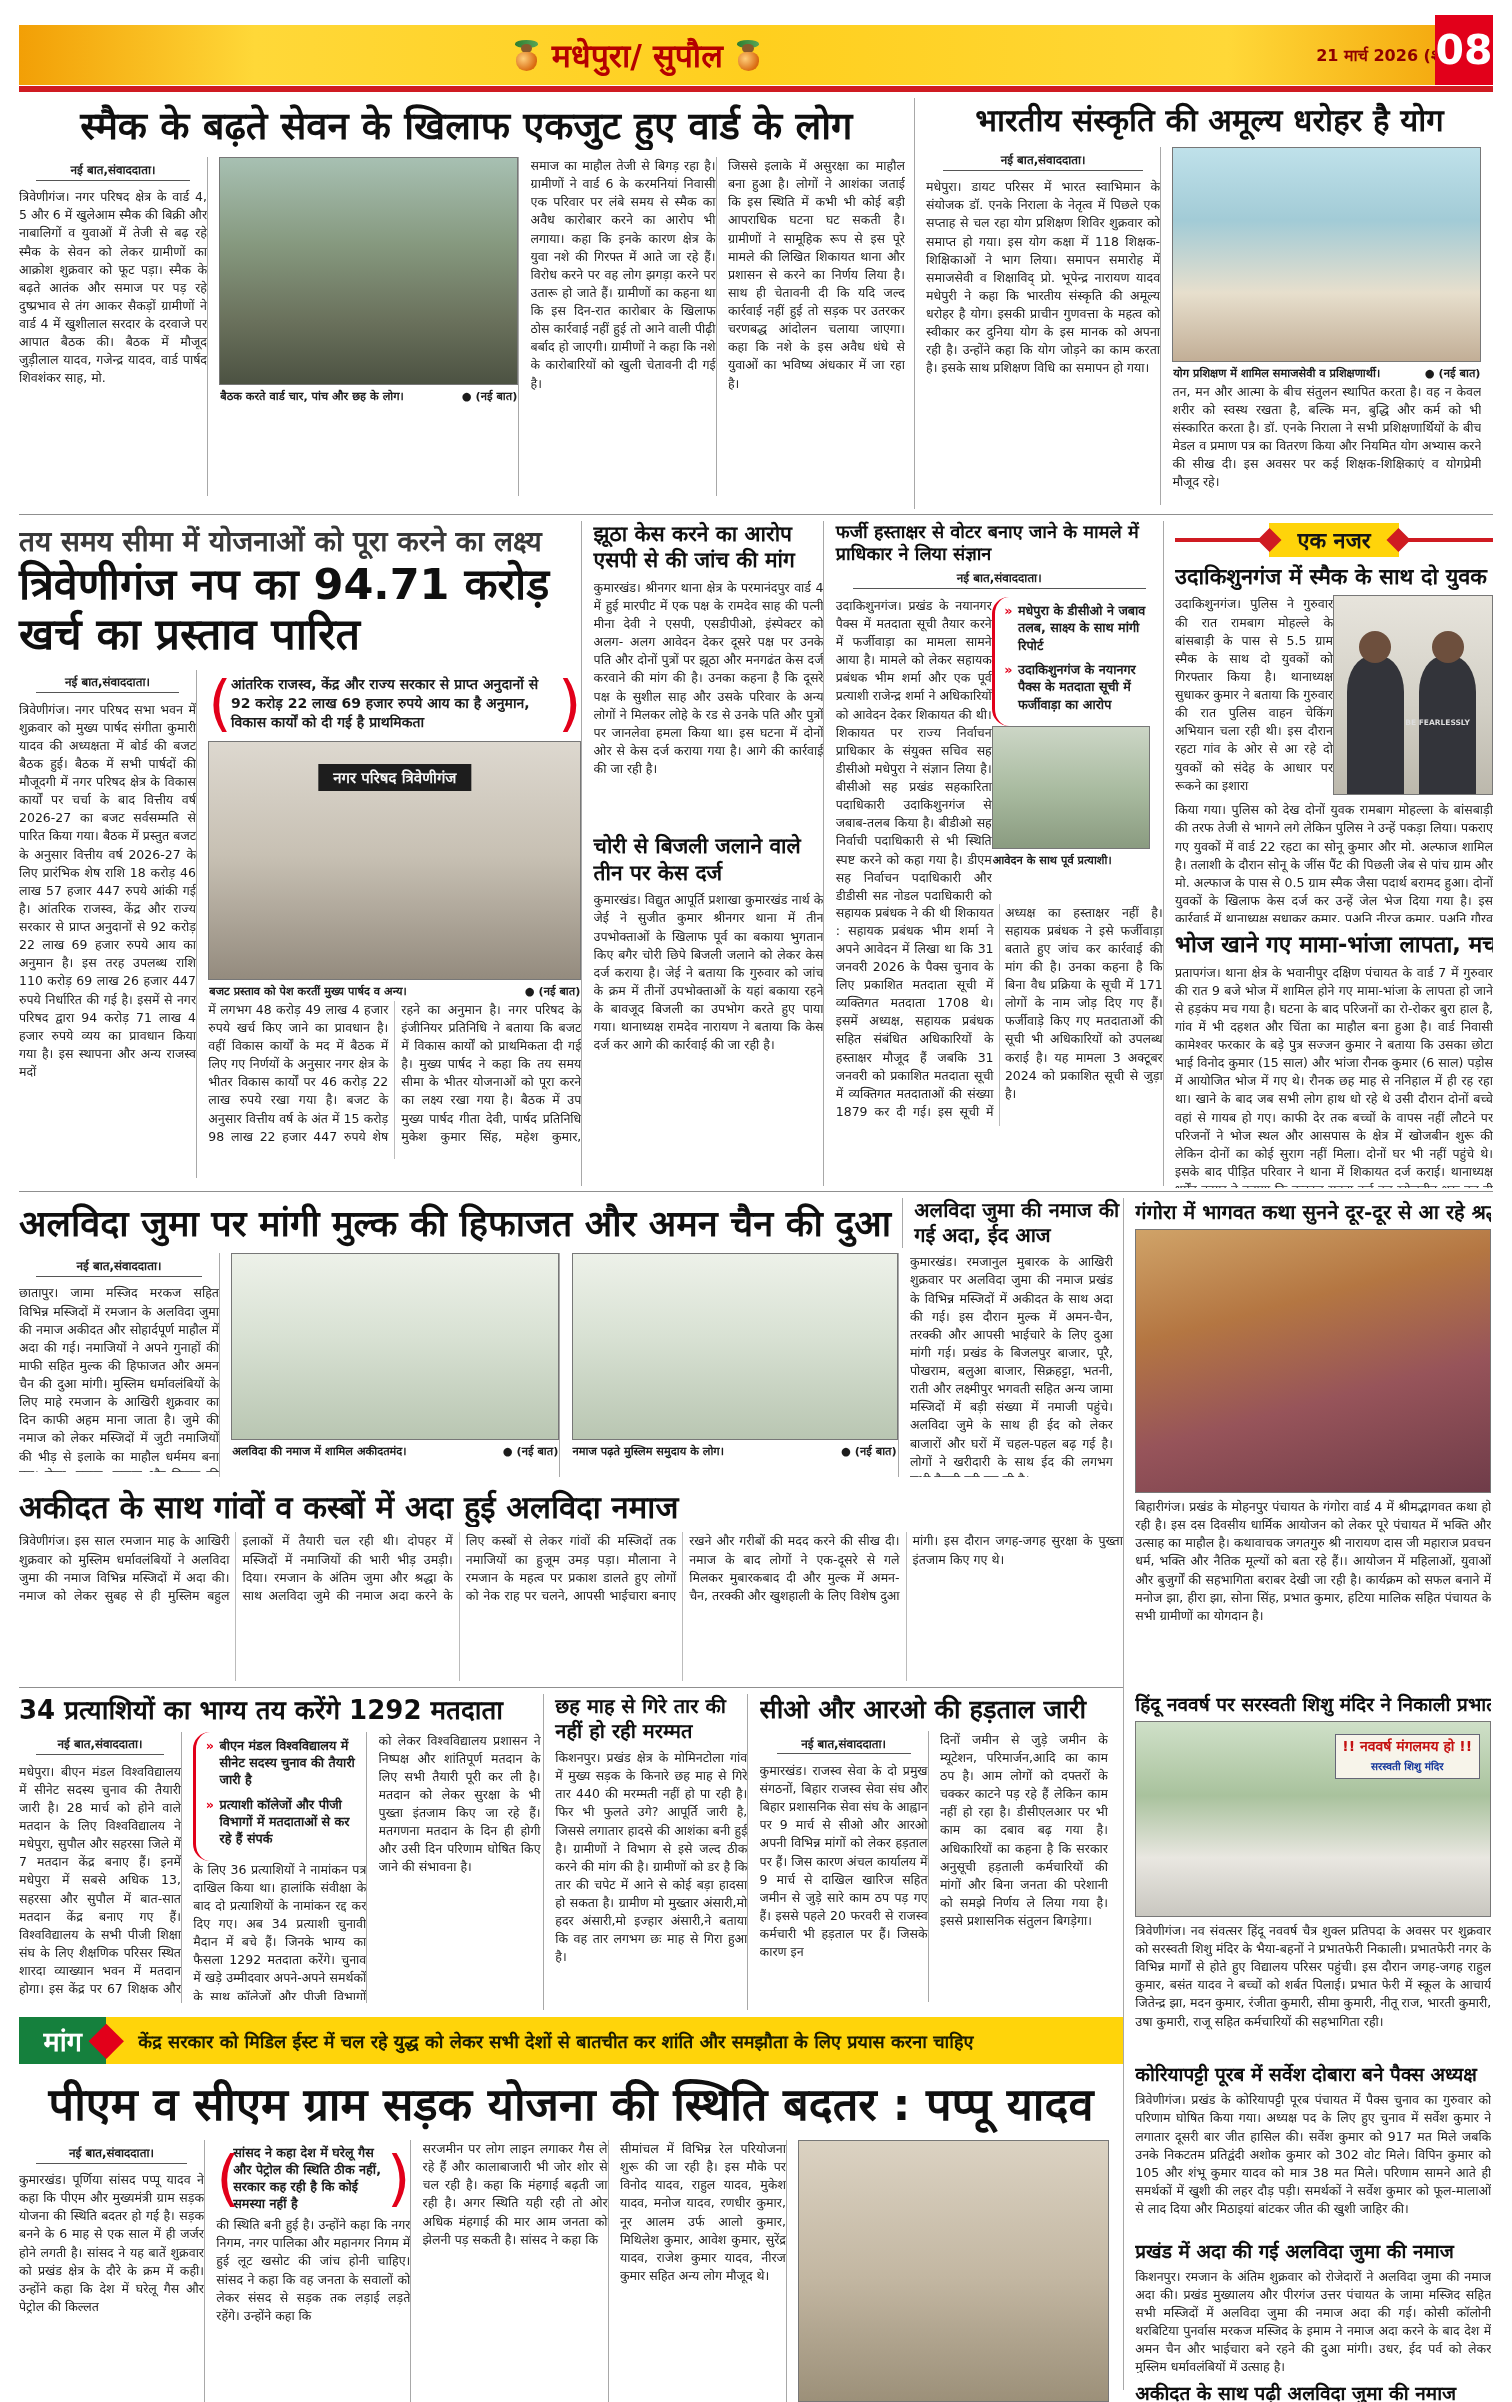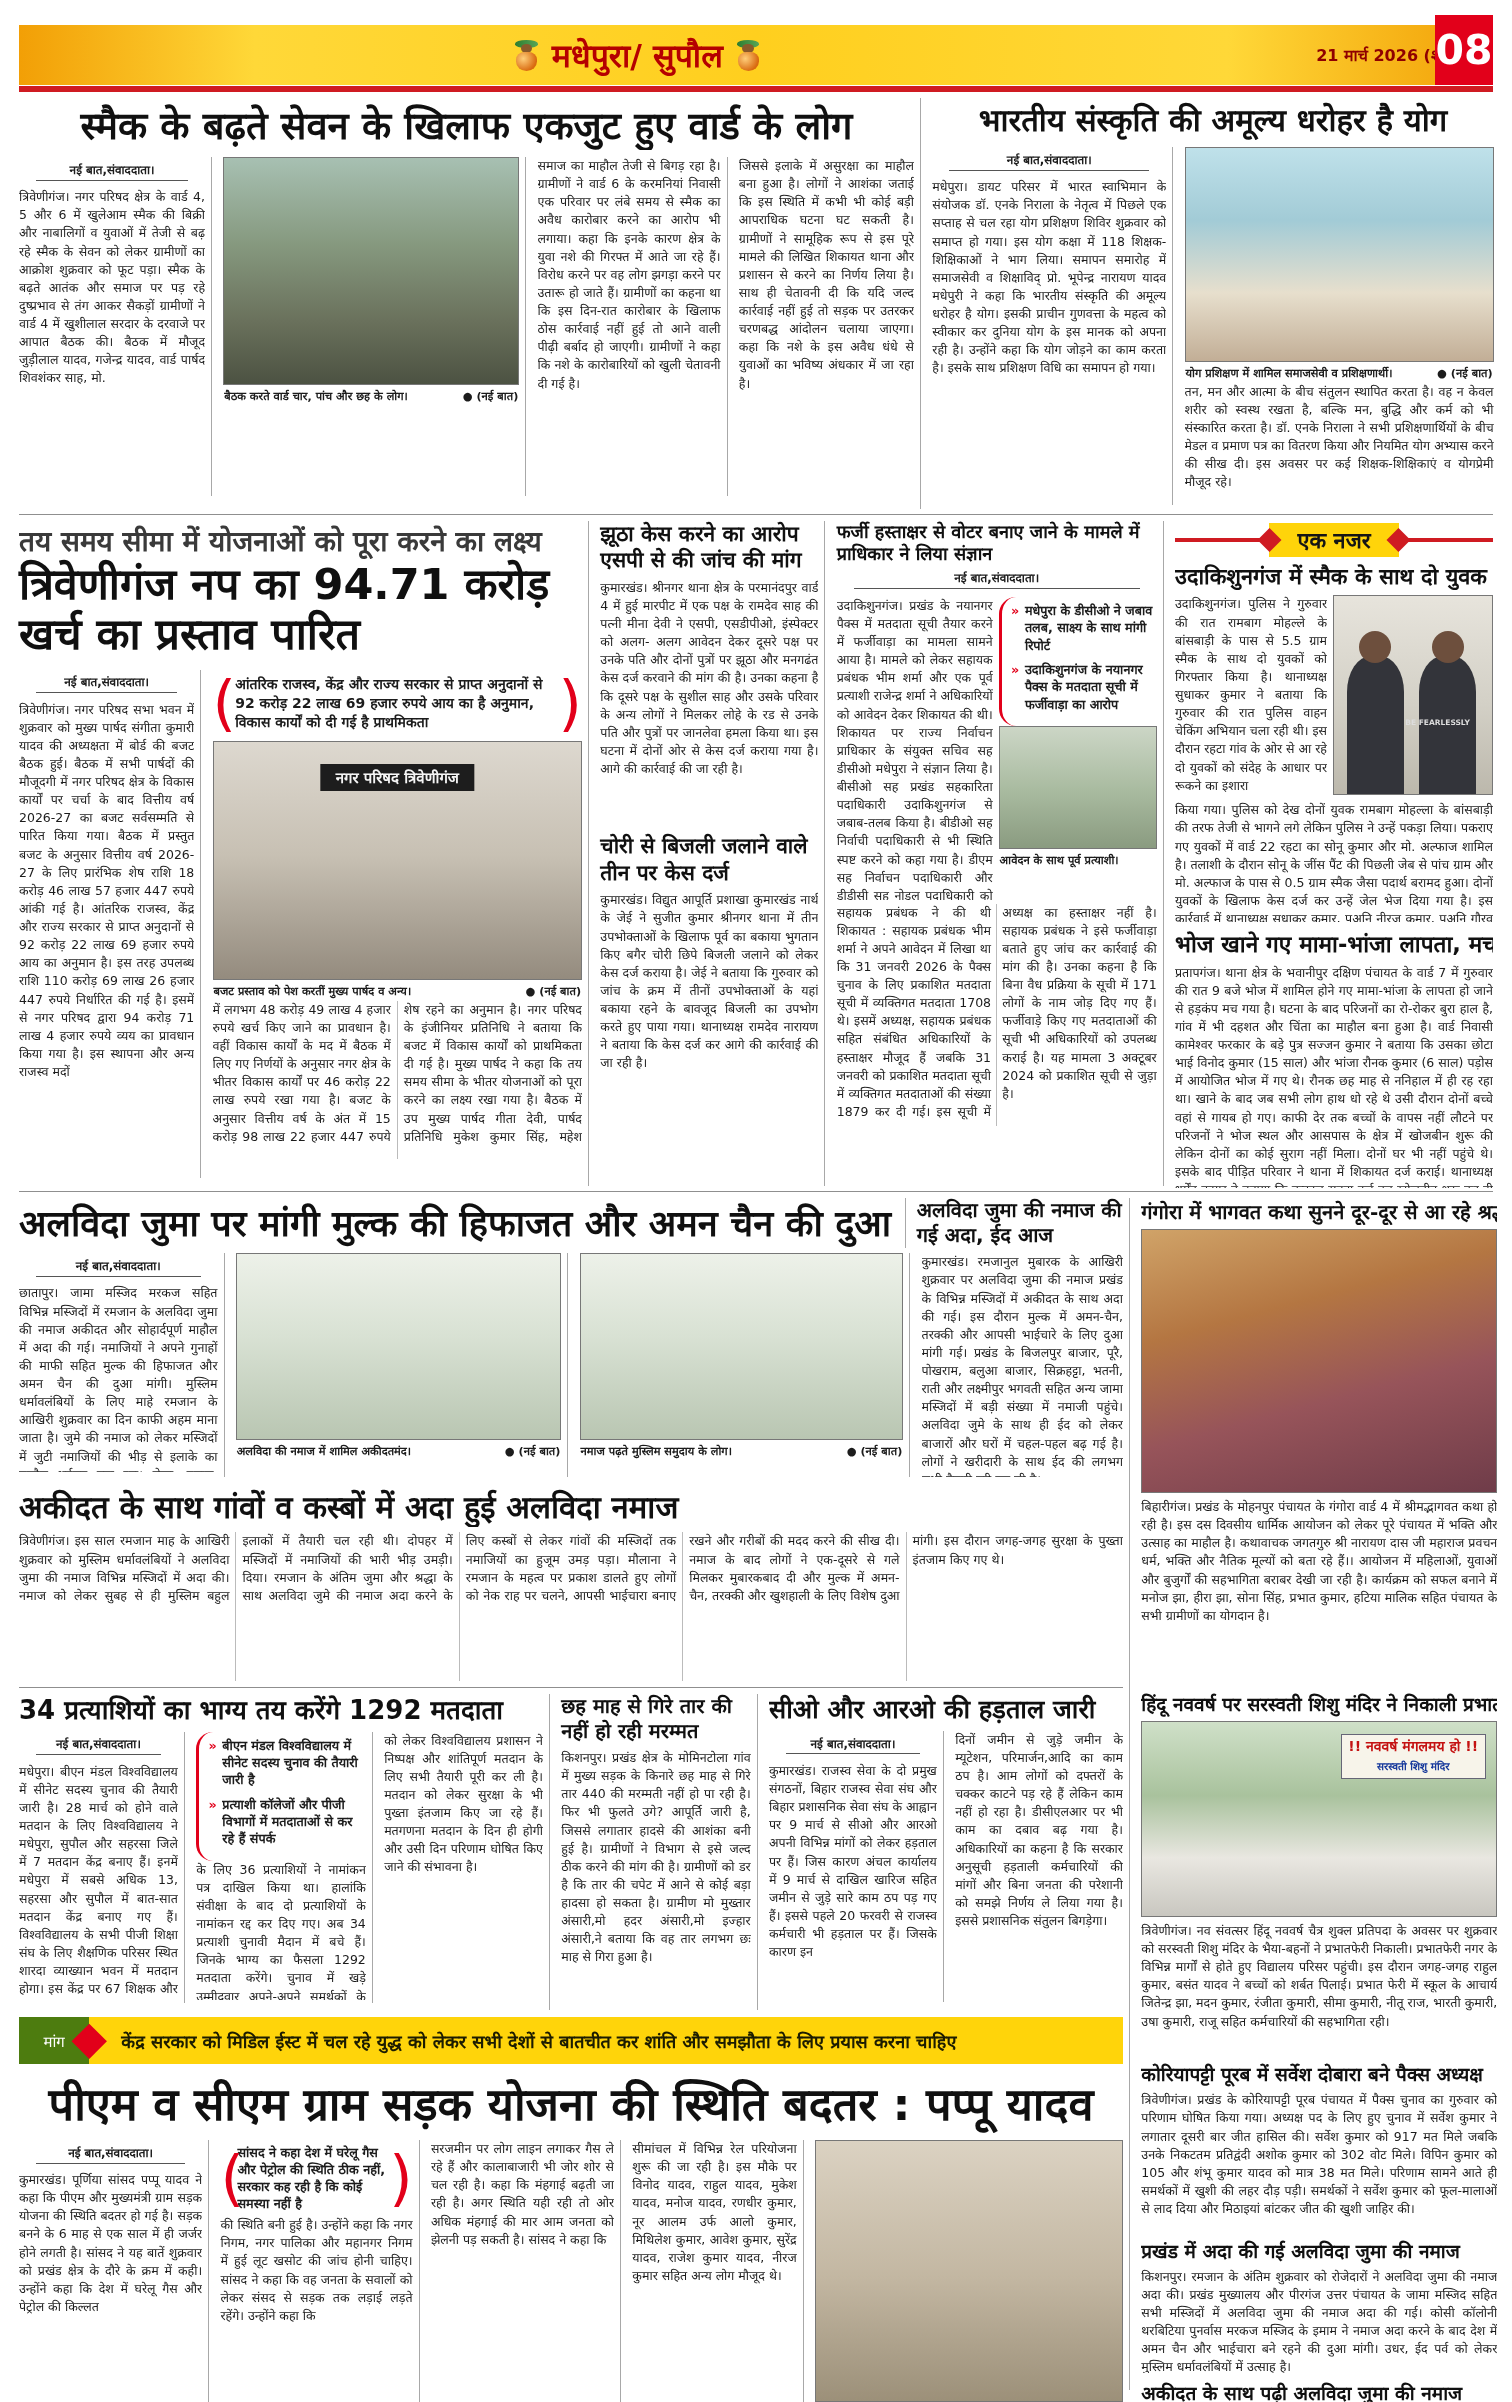--- a/index.html
+++ b/index.html
@@ -62,26 +62,26 @@
   .eknazar .ln{flex:1;height:3.8px;background:#cf1b22}
   .ek-label{position:relative;background:#ffd40a;font-size:21.7px;font-weight:800;padding:2.8px 28px;margin:0 9.4px;color:#151515}
   .ek-label::before,.ek-label::after{content:"";position:absolute;top:50%;width:17px;height:17px;background:#cf1b22;transform:translateY(-50%) rotate(45deg)}
   .ek-label::before{left:-8.5px}.ek-label::after{right:-8.5px}
   
   .bullets{border-left:3.8px solid #e2001a;border-radius:17px 0 0 17px;padding:5.6px 3.8px 5.6px 9.4px}
   .bullet{display:flex;gap:5.6px;font-size:12.7px;font-weight:700;line-height:1.35;margin-bottom:7.5px}
   .bullet .arr{color:#e2001a;font-weight:800}
   
   .maang{display:flex;align-items:stretch;height:47px;margin:7.5px 0}
-  .maang-label{background:#4d7c0f;color:#fff;font-size:15px;font-weight:400;display:flex;align-items:center;padding:0 24.5px;position:relative}
+  .maang-label{background:#15803d;color:#fff;font-size:27px;font-weight:700;display:flex;align-items:center;padding:0 24.5px;position:relative}
   .maang-label::after{content:"";position:absolute;right:-12.2px;top:50%;transform:translateY(-50%) rotate(45deg);width:24.5px;height:24.5px;background:#e2001a}
   .maang-text{flex:1;background:#ffd40a;display:flex;align-items:center;padding:0 32px;font-size:18px;font-weight:800;color:#1c1c00}
   
   .row{display:flex}
-  .gap{gap:6px}
+  .gap{gap:0}
 </style>
 </head>
 <body>
 
 <div class="page">
 
   <div class="masthead">
     <div class="center-title">
       <span class="kalash">
           <span class="leaf"></span>

